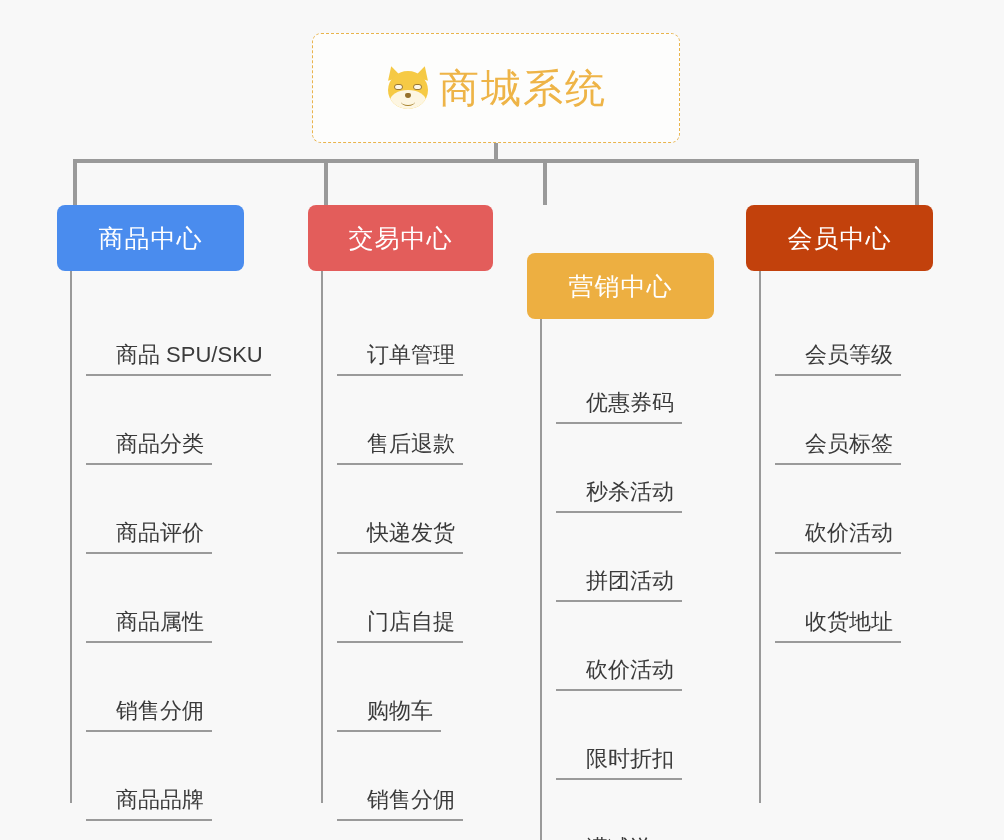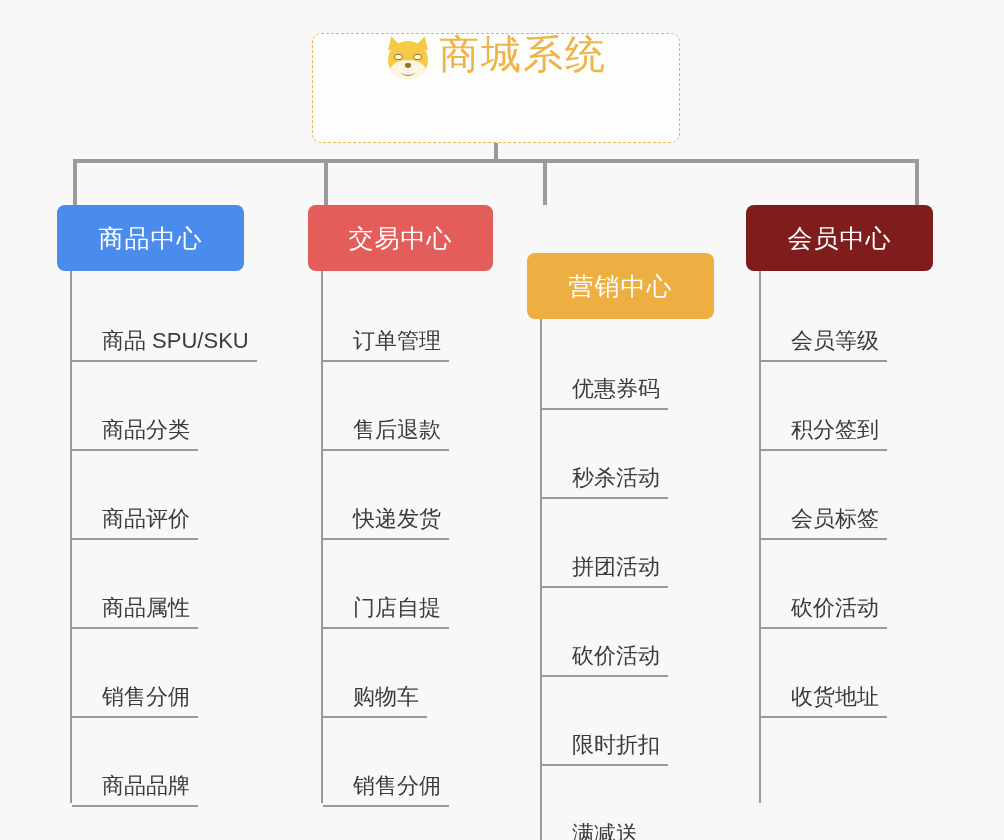--- a/index.html
+++ b/index.html
@@ -25,20 +25,21 @@
     position: absolute;
     left: 312px;
     top: 33px;
     width: 368px;
     height: 110px;
     box-sizing: border-box;
     background: #fdfdfc;
     border: 1px dashed #e9b44c;
     border-radius: 9px;
     display: flex;
+    align-items: center;
     justify-content: center;
     gap: 8px;
   }
   .root-emoji {
     width: 46px;
     height: 46px;
     position: relative;
     flex: none;
     margin-top: 2px;
   }
@@ -141,21 +142,21 @@
     left: 13px;
     width: 2px;
     background: #9a9a9a;
   }
 
   .leaf-list {
     position: absolute;
     top: 66px;
     left: 13px;
     margin: 0;
-    padding: 2px;
+    padding: 16px;
     list-style: none;
   }
   .leaf-item {
     position: relative;
     height: 89px;
     display: flex;
     align-items: flex-end;
     box-sizing: border-box;
   }
   .leaf-label {
@@ -266,30 +267,27 @@
           </li>
           <li class="leaf-item">
             <span class="leaf-label">限时折扣</span>
           </li>
           <li class="leaf-item">
             <span class="leaf-label">满减送</span>
           </li>
         </ul>
       </div>
       <div class="branch" style="left: 746px; width: 187px;">
-        <div class="branch-header" style="background: #7f1d1d; width: 187px;">会员中心</div>
+        <div class="branch-header" style="background: #c2410c; width: 187px;">会员中心</div>
         <div class="branch-trunk" style="height: 532px;"></div>
         <ul class="leaf-list">
           <li class="leaf-item">
             <span class="leaf-label">会员等级</span>
           </li>
           <li class="leaf-item">
-            <span class="leaf-label">积分签到</span>
-          </li>
-          <li class="leaf-item">
             <span class="leaf-label">会员标签</span>
           </li>
           <li class="leaf-item">
             <span class="leaf-label">砍价活动</span>
           </li>
           <li class="leaf-item">
             <span class="leaf-label">收货地址</span>
           </li>
         </ul>
       </div>

